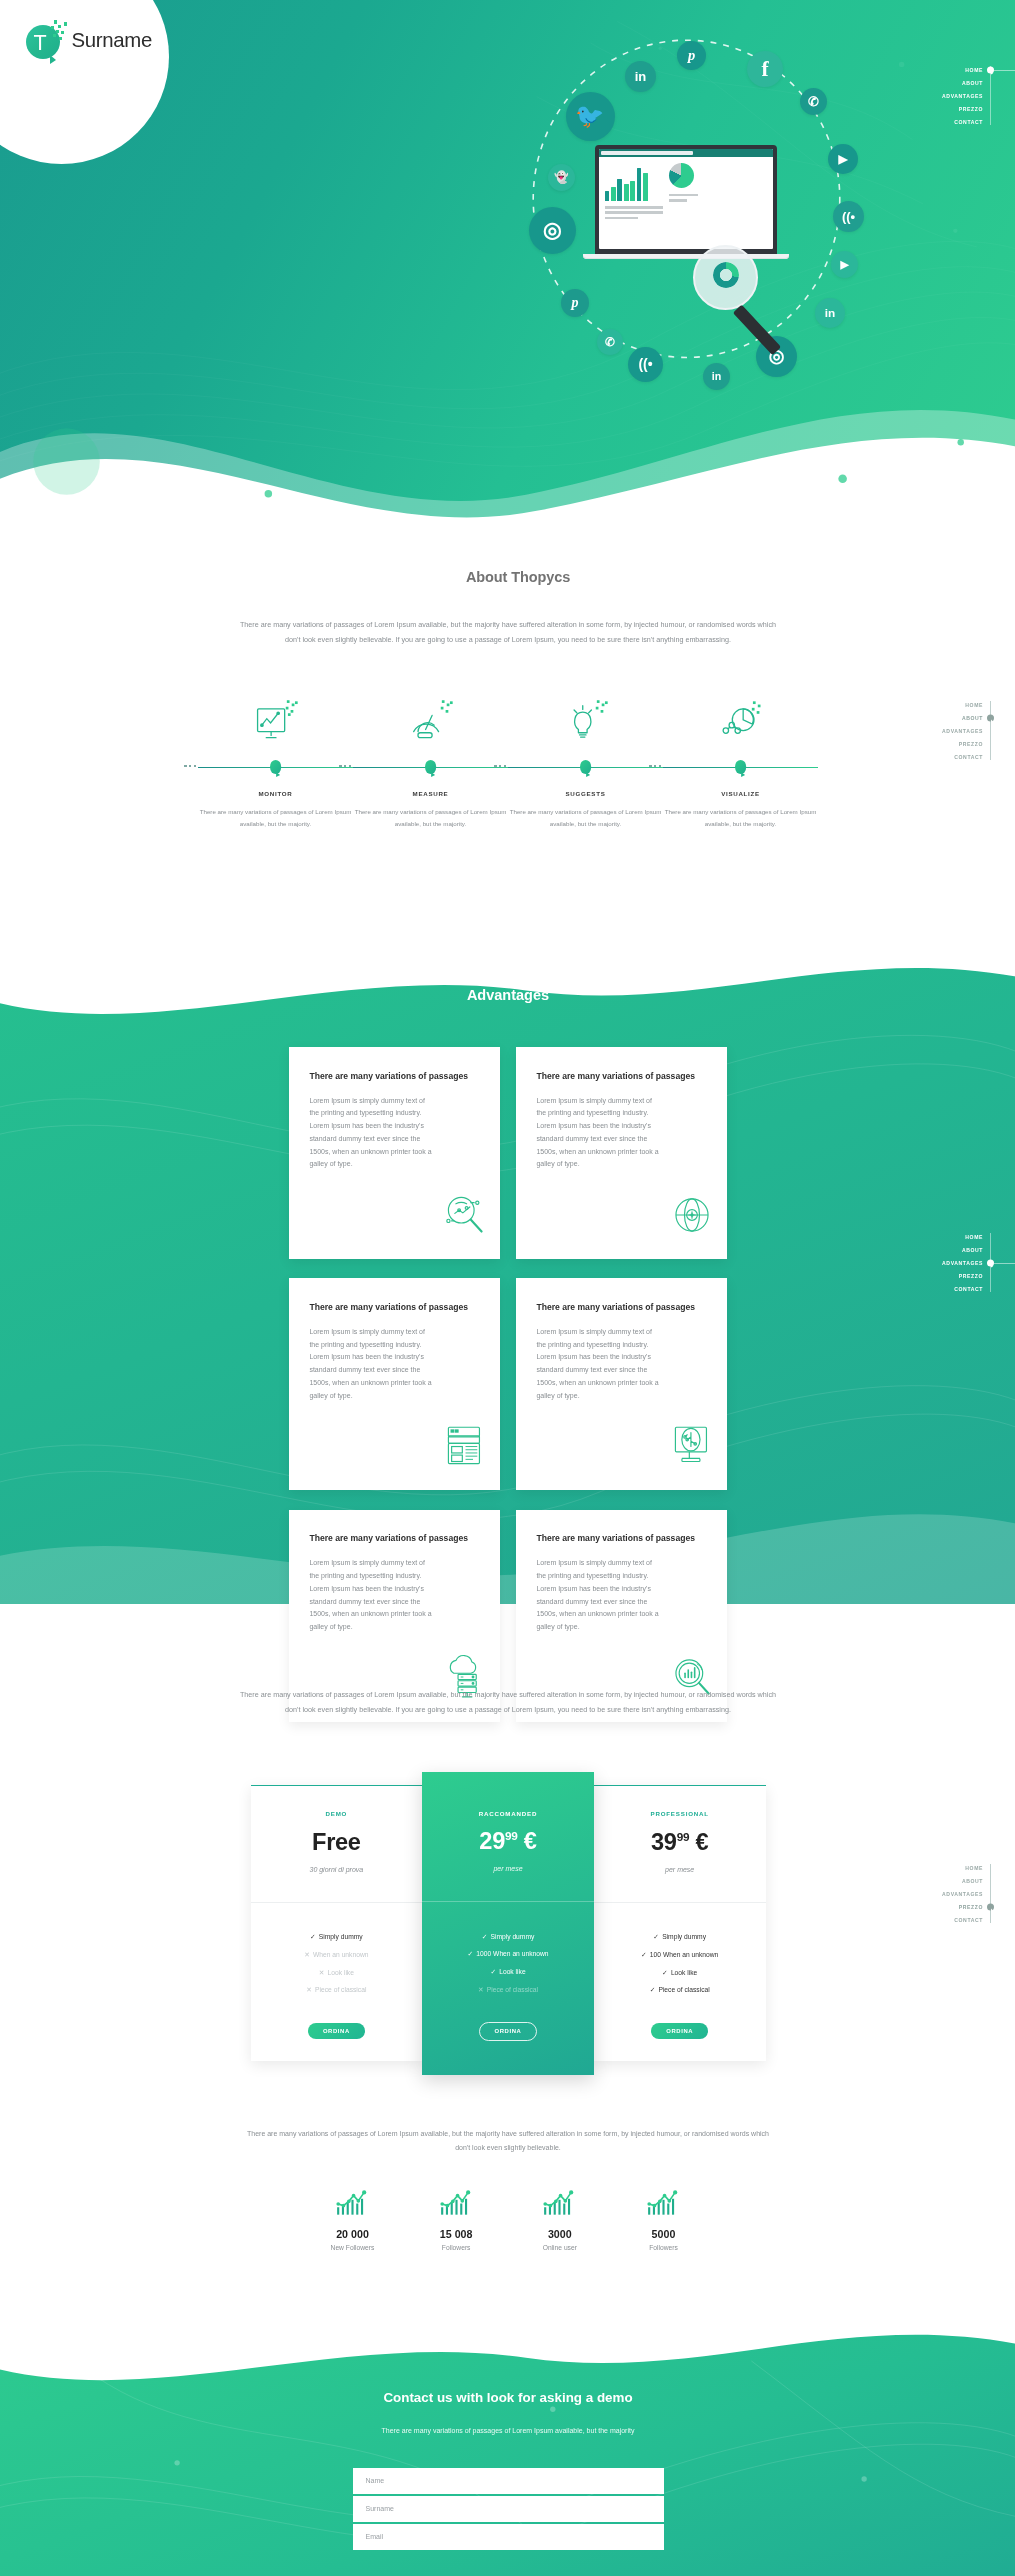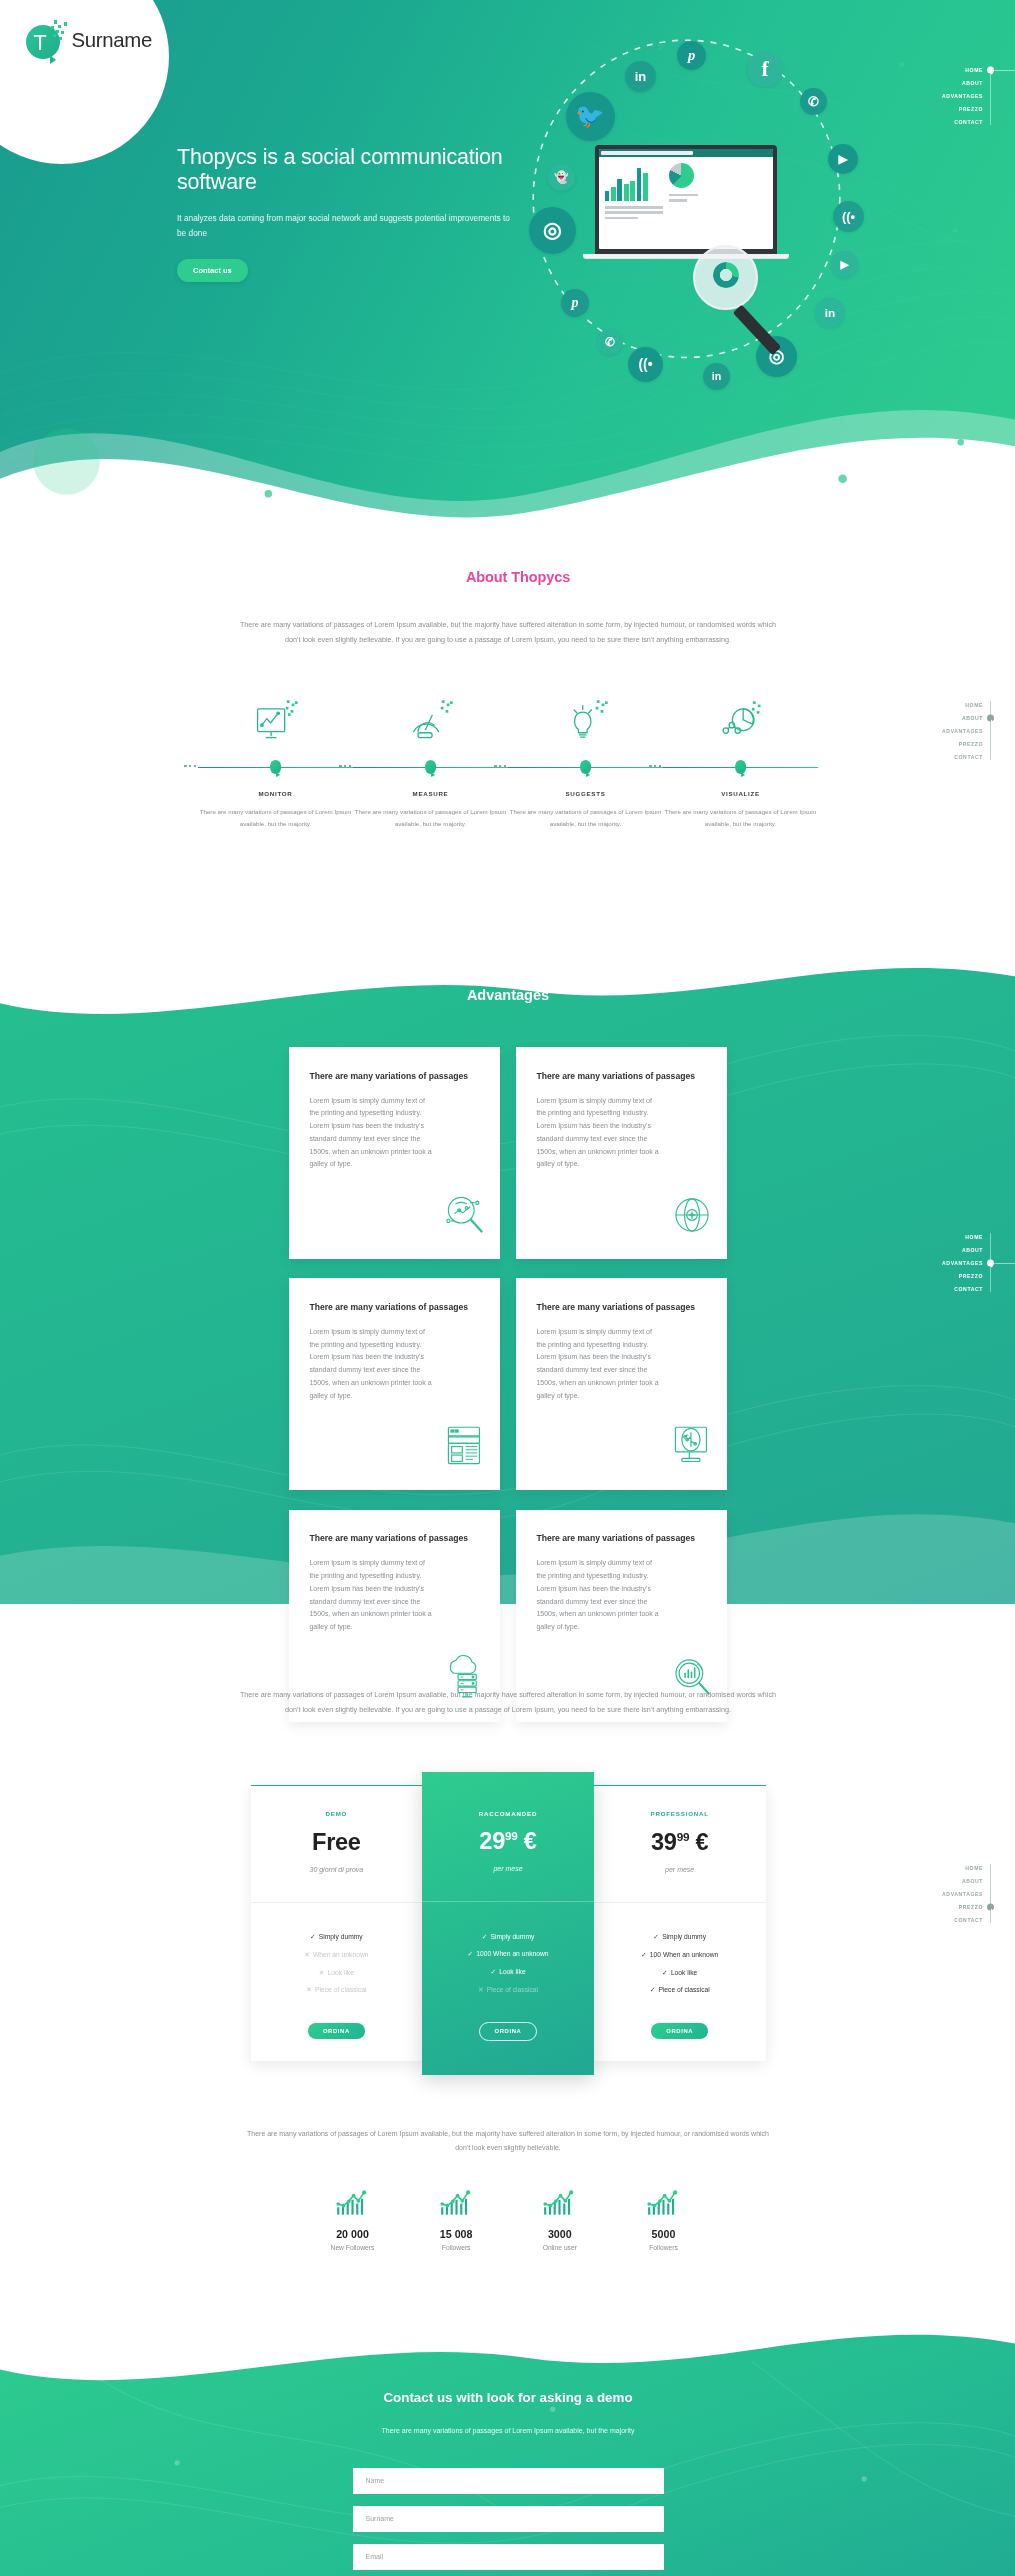--- a/index.html
+++ b/index.html
@@ -115,21 +115,21 @@
     border-bottom: 1.6px solid transparent;
   }
   .nav-item.active .nav-dot { display: block; }
   .nav-item.active::after {
     content: ""; position: absolute; right: -39px; top: 50%; width: 28px; height: 0.5px;
     background: rgba(255,255,255,.5);
   }
 
   
   .about { position: absolute; left: 0; top: 569px; width: 1016px; text-align: center; }
-  .sec-title { font-size: 14.5px; color: #ec4899; font-weight: 700; letter-spacing: -0.1px; padding-left: 20px; }
+  .sec-title { font-size: 14.5px; color: #737373; font-weight: 700; letter-spacing: -0.1px; padding-left: 20px; }
   .sec-intro {
     width: 537px; margin: 33px auto 0; font-size: 7.2px; line-height: 2.05; color: #8a8f93;
   }
   .steps { display: flex; width: 620px; margin: 41px auto 0; }
   .step { width: 155px; text-align: center; position: relative; }
   .step-icon { height: 60px; display: flex; align-items: flex-end; justify-content: center; }
   .timeline { position: relative; height: 21.5px; margin-top: 8.6px; }
   .tl-line { position: absolute; left: 0; right: 0; top: 9.7px; height: 1.1px;
     background: linear-gradient(90deg, #1b8e8a, #2ecc8f); }
   .tl-dots { position: absolute; left: -14px; top: 7.5px; display: flex; gap: 2.1px; }
@@ -212,21 +212,21 @@
     position: absolute; left: 0; top: 2302px; width: 1016px; height: 274px;
     background: linear-gradient(160deg, #2ecc8f 0%, #25bd92 60%, #20ac93 100%);
     overflow: hidden;
   }
   .contact-inner { position: absolute; left: 0; top: 2390px; width: 1016px; text-align: center; }
   .contact-title { font-size: 13.4px; color: #fff; font-weight: 700; }
   .contact-sub { font-size: 7px; color: #eafaf4; margin-top: 21.5px; }
   .form { width: 311px; margin: 34px auto 0; }
   .field {
     width: 100%; height: 26px; background: #fff; border: none; outline: none;
-    padding: 0 13px; font-size: 7px; color: #555; margin-bottom: 12px;
+    padding: 0 13px; font-size: 7px; color: #555; margin-bottom: 2px;
     font-family: "Liberation Sans", sans-serif;
   }
   .field::placeholder { color: #9aa0a4; }
 </style>
 </head>
 <body>
 
 <div class="page">
 
   <section class="hero">
@@ -260,25 +260,20 @@
         <i class="px" style="left:25px;top:6.4px"></i>
           <i class="px" style="left:30px;top:10.7px"></i>
         <i class="px" style="left:35px;top:11.8px"></i>
           <i class="px" style="left:27px;top:15px"></i>
         <i class="px" style="left:33px;top:18px"></i>
           <i class="px" style="left:38px;top:3.2px"></i>
       </div>
       <span class="logo-text">Surname</span>
     </div>
 
-    <div class="hero-copy">
-      <h1 class="hero-title">Thopycs is a social communication software</h1>
-      <p class="hero-sub">It analyzes data coming from major social network and suggests potential improvements to be done</p>
-      <button class="btn-contact">Contact us</button>
-    </div>
 
     <div class="hero-illu">
       <svg width="365" height="343" viewBox="0 0 680 640" style="position:absolute;inset:0">
         <ellipse cx="340" cy="315" rx="286" ry="296" fill="none" stroke="#ffffff" stroke-opacity=".85" stroke-width="3" stroke-dasharray="11 13"></ellipse>
       </svg>
 
       <div class="soc" style="left:173px;top:11.8px;width:29px;height:29px;background:#17978c;font-size:14.5px;font-family:'Liberation Serif',serif;font-style:italic">p</div>
       <div class="soc" style="left:121px;top:31px;width:31px;height:31px;background:#1f9e8e;font-size:13px">in</div>
       <div class="soc" style="left:243px;top:21.5px;width:36px;height:36px;background:#2eb69a;font-size:21.5px;font-family:'Liberation Serif',serif">f</div>
       <div class="soc" style="left:296px;top:58px;width:27px;height:27px;background:#1b9a8d;font-size:13px">✆</div>

